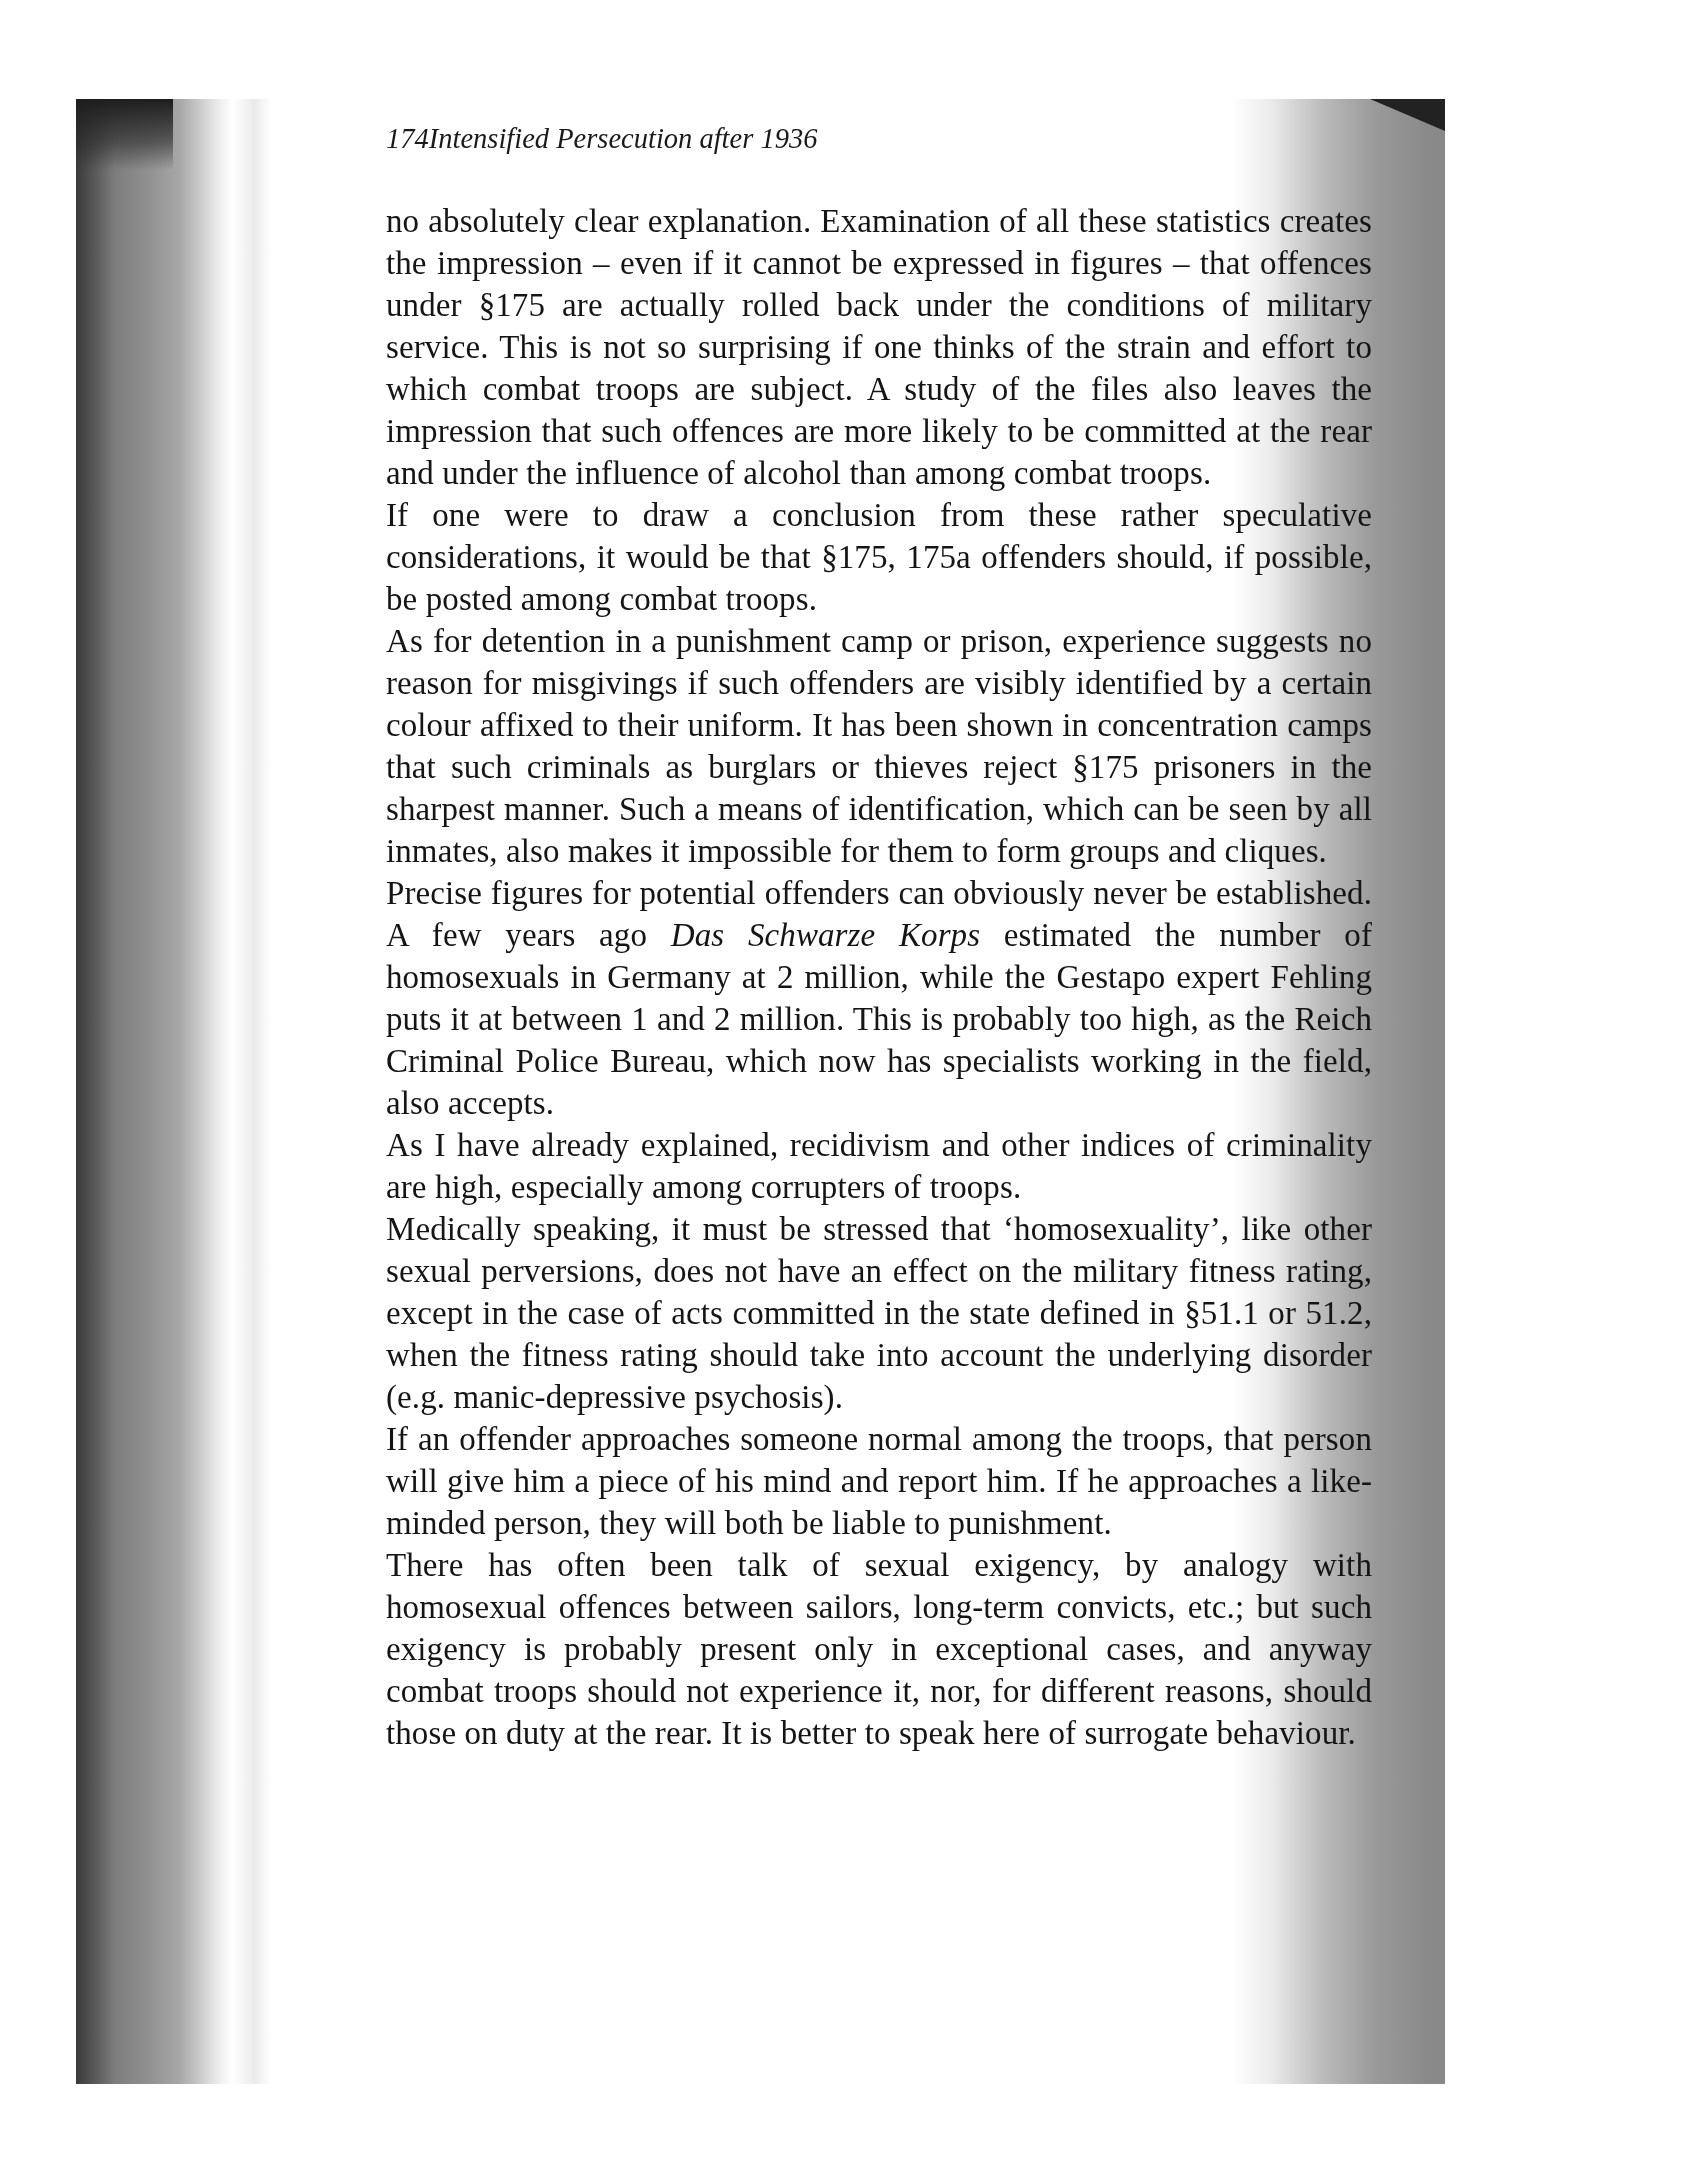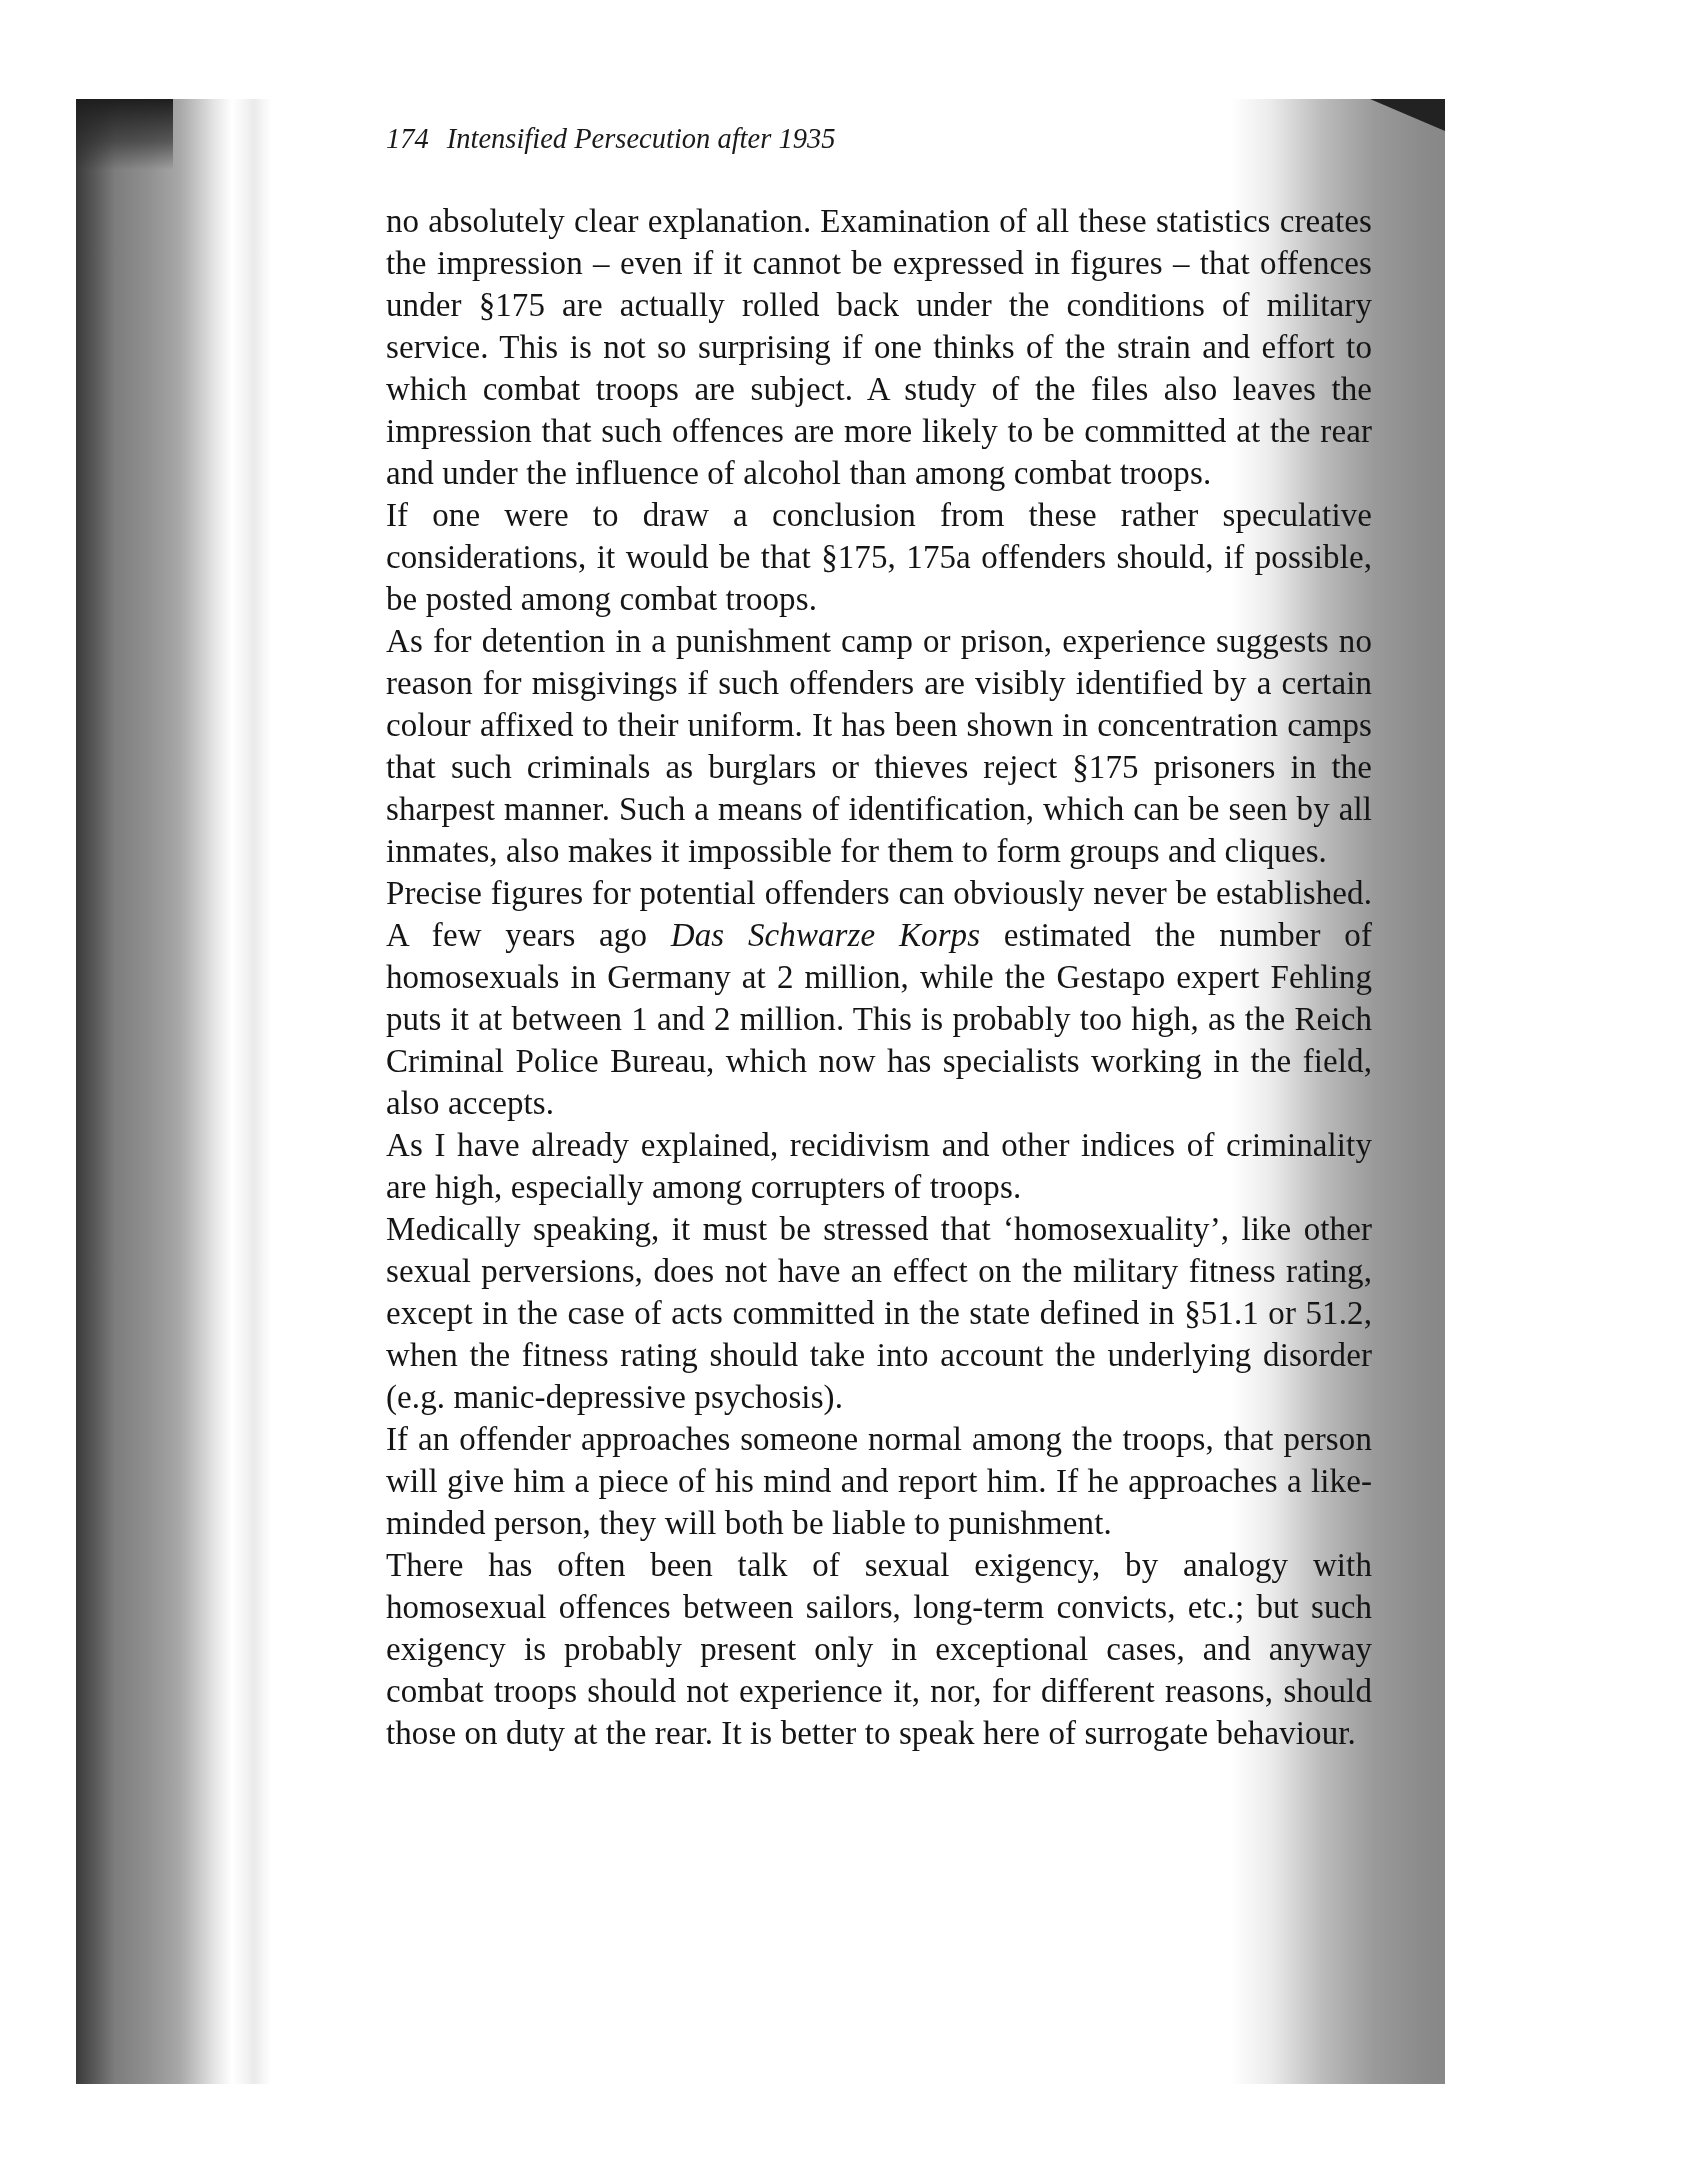--- a/index.html
+++ b/index.html
@@ -74,21 +74,20 @@
       position: absolute;
       top: 24px;
       left: 0;
       font-family: "Liberation Serif", serif;
       font-style: italic;
       font-size: 28.5px;
       white-space: nowrap;
       color: #1a1a1a;
     }
     .running-head .page-num {
-      margin-right: 18px;
     }
     .body-text {
       position: absolute;
       top: 101px;
       left: 0;
       width: 986px;
     }
     .para {
       margin: 0;
       font-family: "Liberation Serif", serif;
@@ -106,21 +105,21 @@
 <body>
 
 <div class="scan">
   <div class="gutter-left"></div>
   <div class="gutter-left-top"></div>
   <div class="gutter-right"></div>
   <div class="corner-right-top"></div>
 
   <div class="page-content">
     <div class="running-head">
-      <span class="page-num">174</span><span>Intensified Persecution after 1935</span>
+      <span class="page-num">174</span><span>Intensified Persecution after 1936</span>
     </div>
 
     <div class="body-text">
       <p class="para">no absolutely clear explanation. Examination of all these statistics creates the impression – even if it cannot be expressed in figures – that offences under §175 are actually rolled back under the con­ditions of military service. This is not so surprising if one thinks of the strain and effort to which combat troops are subject. A study of the files also leaves the impression that such offences are more likely to be committed at the rear and under the influence of alcohol than among combat troops.</p>
       <p class="para">If one were to draw a conclusion from these rather speculative considerations, it would be that §175, 175a offenders should, if possible, be posted among combat troops.</p>
       <p class="para">As for detention in a punishment camp or prison, experience suggests no reason for misgivings if such offenders are visibly identified by a certain colour affixed to their uniform. It has been shown in concentration camps that such criminals as burglars or thieves reject §175 prisoners in the sharpest manner. Such a means of identification, which can be seen by all inmates, also makes it impossible for them to form groups and cliques.</p>
       <p class="para"><span>Precise figures for potential offenders can obviously never be estab­lished. A few years ago </span><em>Das Schwarze Korps</em><span> estimated the number of homosexuals in Germany at 2 million, while the Gestapo expert Fehling puts it at between 1 and 2 million. This is probably too high, as the Reich Criminal Police Bureau, which now has special­ists working in the field, also accepts.</span></p>
       <p class="para">As I have already explained, recidivism and other indices of crimin­ality are high, especially among corrupters of troops.</p>
       <p class="para">Medically speaking, it must be stressed that ‘homosexuality’, like other sexual perversions, does not have an effect on the military fitness rating, except in the case of acts committed in the state defined in §51.1 or 51.2, when the fitness rating should take into account the underlying disorder (e.g. manic-depressive psychosis).</p>
       <p class="para">If an offender approaches someone normal among the troops, that person will give him a piece of his mind and report him. If he approaches a like-minded person, they will both be liable to punish­ment.</p>

